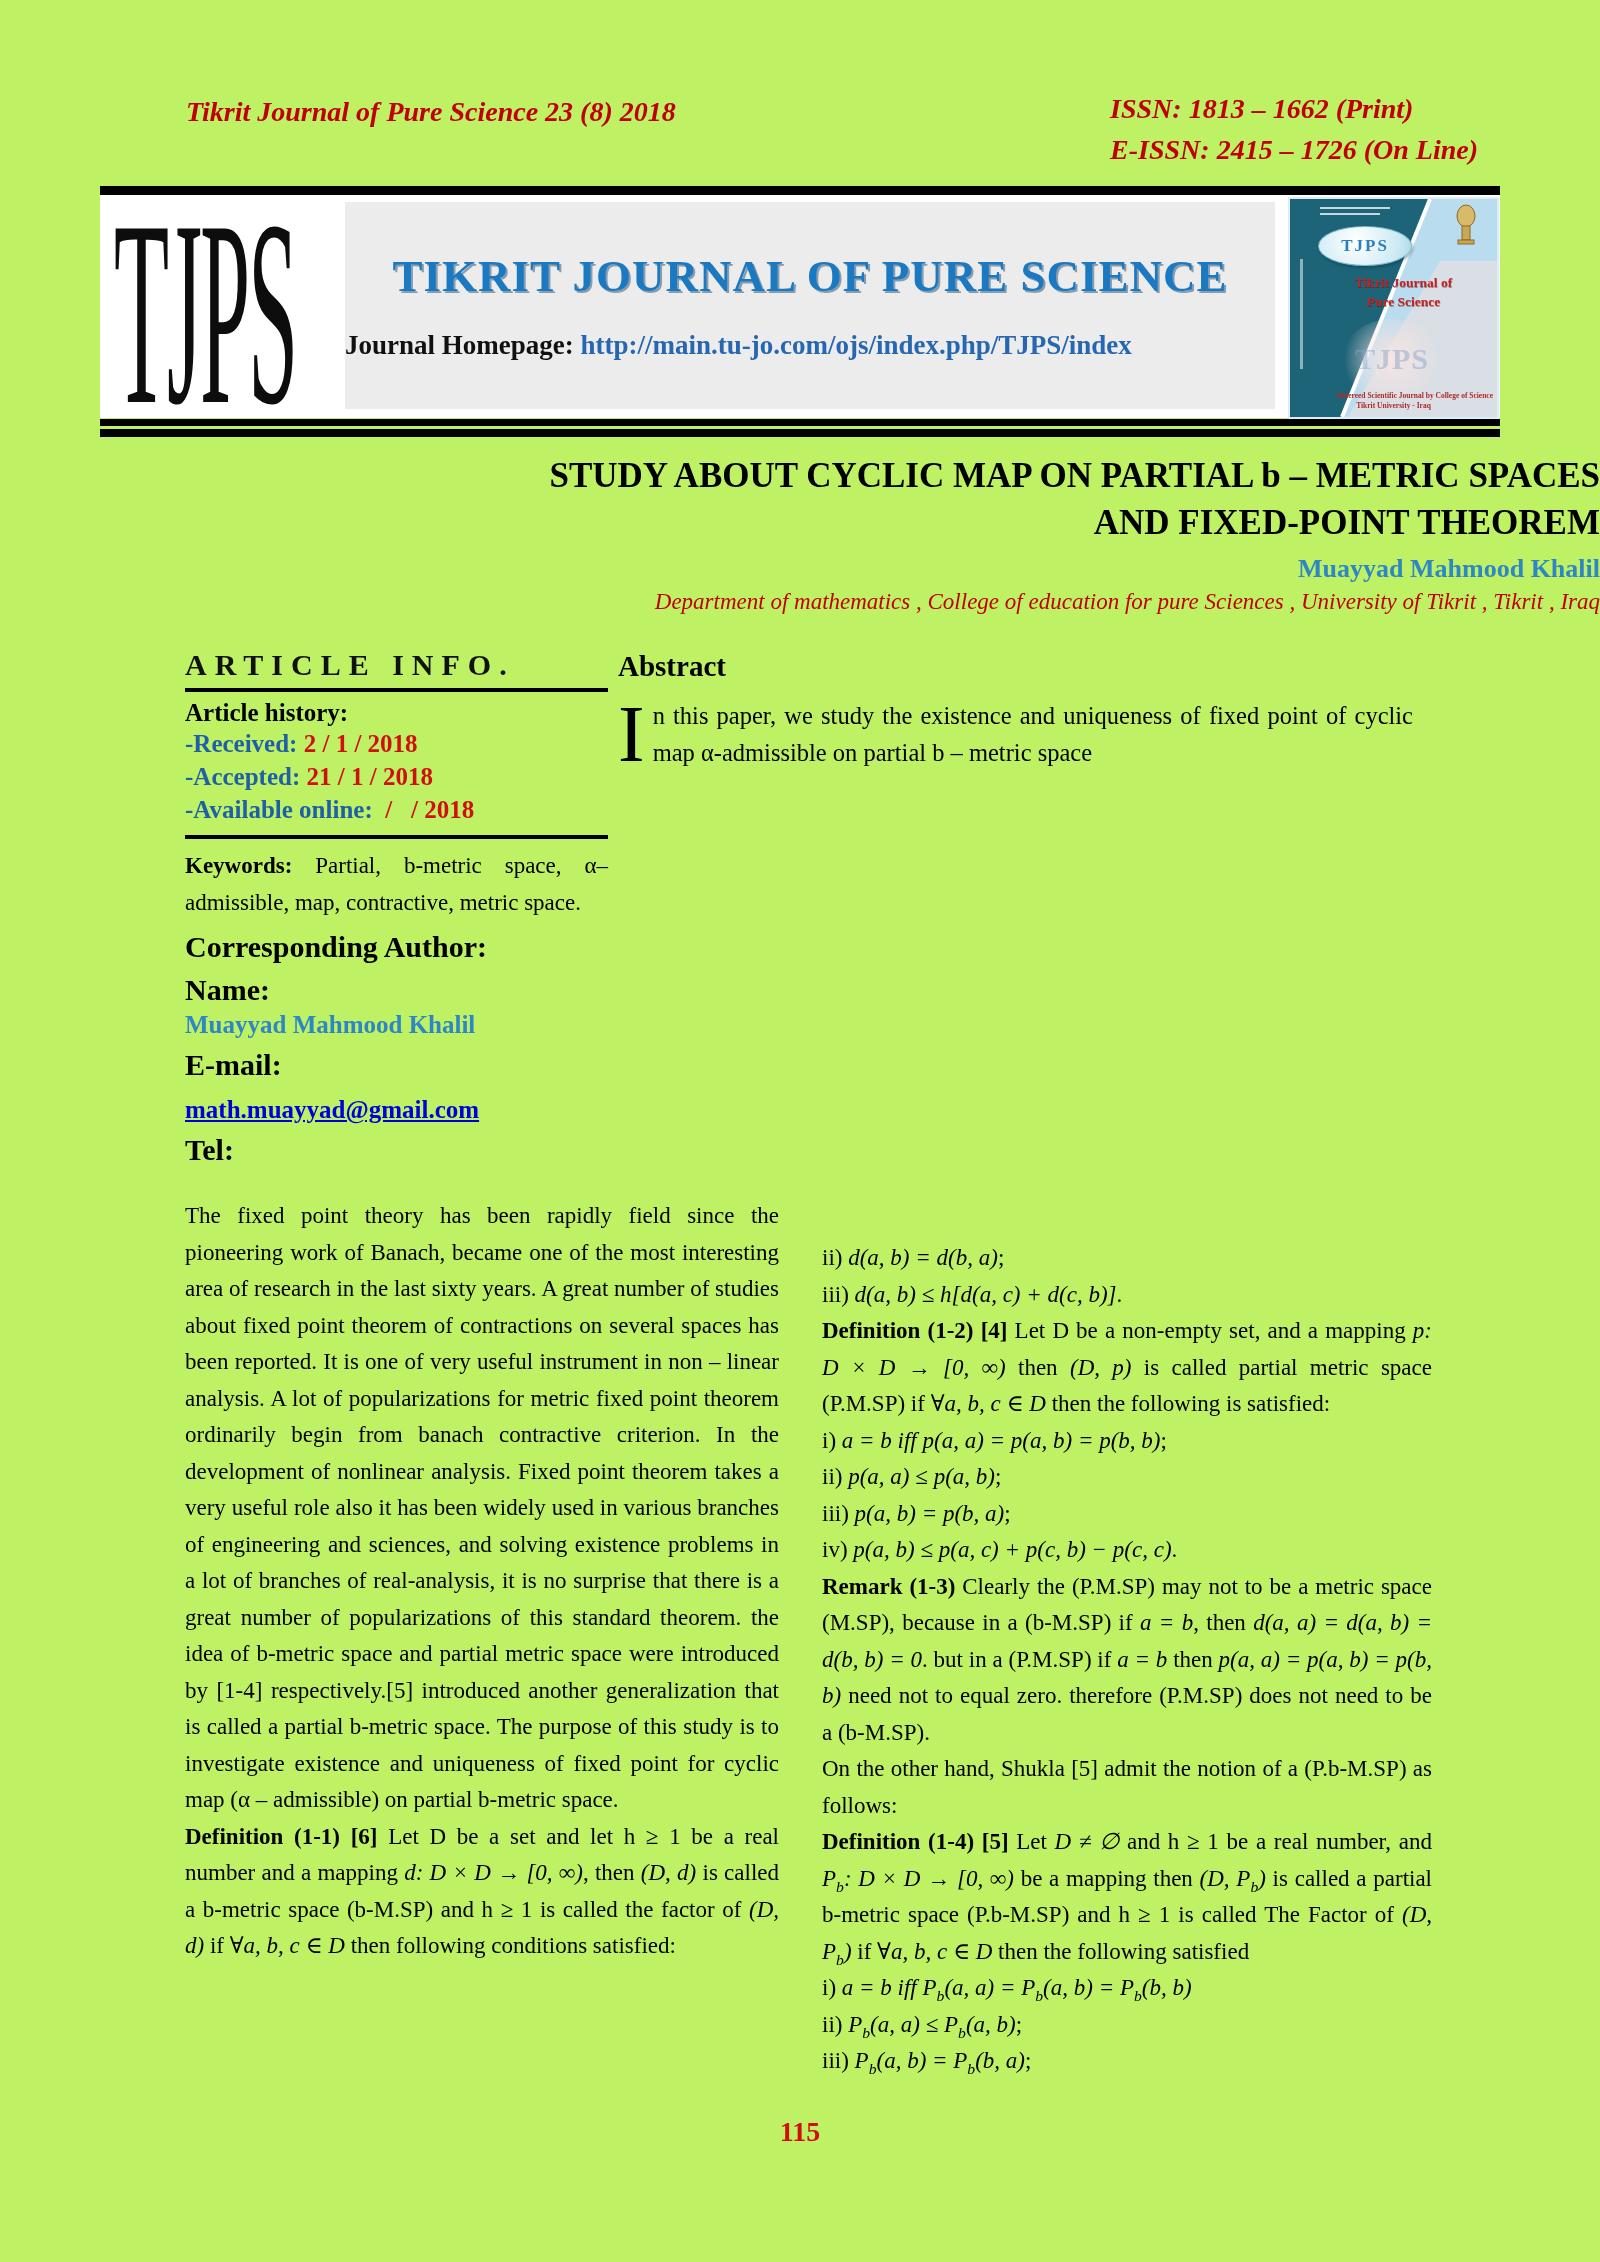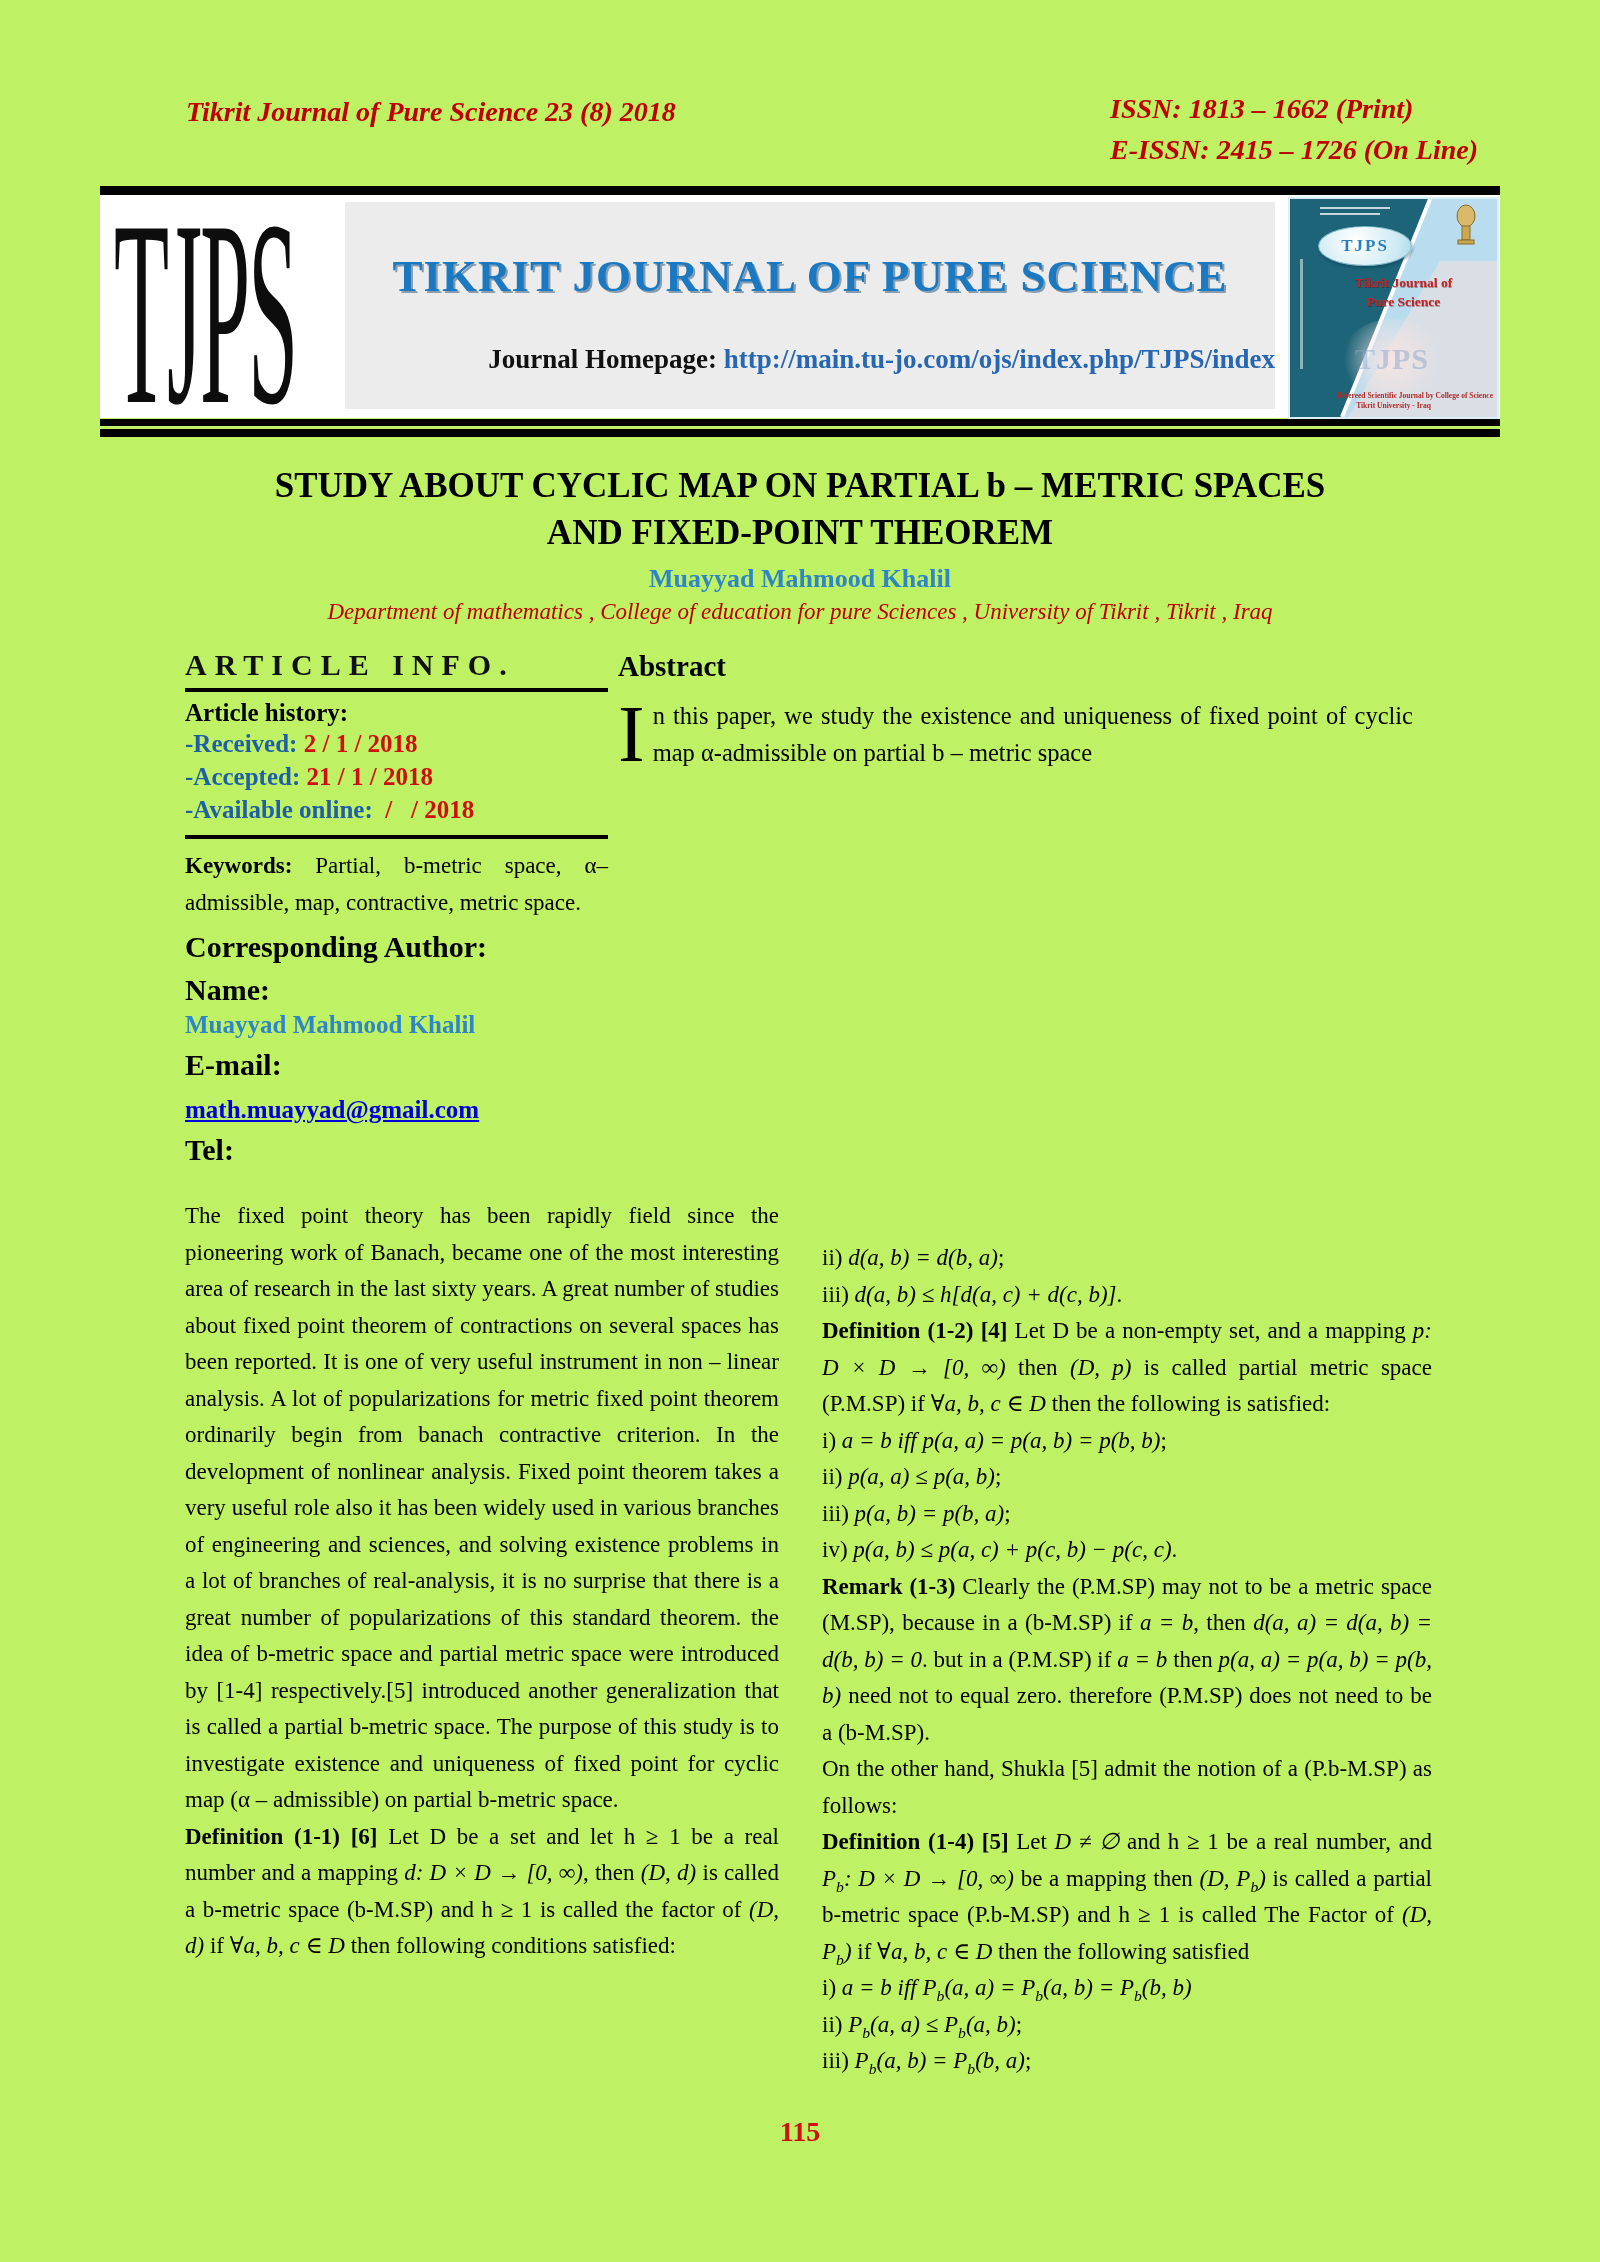--- a/index.html
+++ b/index.html
@@ -18,21 +18,21 @@
   .rule-bottom-b{position:absolute;left:100px;top:429px;width:1400px;height:8px;background:#000;}
 
   
   .banner{position:absolute;left:100px;top:195px;width:1400px;height:223px;background:#fff;}
   .tjps-logo{position:absolute;left:14px;top:-15px;font-size:265px;line-height:1;
              letter-spacing:-6px;color:#0d0d0d;transform:scale(0.34,1);transform-origin:left top;
              font-weight:500;white-space:nowrap;}
   .banner-panel{position:absolute;left:245px;top:7px;width:930px;height:207px;background:#ececec;}
   .banner-title{margin-top:48px;text-align:center;font-size:45px;font-weight:bold;
                 letter-spacing:1px;color:#1b79c2;text-shadow:2px 2px 0 rgba(13,61,102,0.45);}
-  .homepage-line{margin-top:42px;text-align:right;font-size:27px;font-weight:bold;color:#111;}
+  .homepage-line{margin-top:28px;text-align:left;font-size:27px;font-weight:bold;color:#111;}
   .hp-url{color:#2767b1;}
 
   
   .cover{position:absolute;left:1188px;top:2px;width:207px;height:218px;background:#badcef;
          border:2px solid #dceef7;box-sizing:content-box;}
   .cover-svg{position:absolute;left:0;top:0;width:207px;height:218px;}
   .cover-topline{position:absolute;height:2px;background:rgba(255,255,255,0.75);}
   .t1{left:30px;top:8px;width:70px;} .t2{left:30px;top:14px;width:60px;}
   .cover-sideline{position:absolute;left:10px;top:60px;width:3px;height:110px;background:rgba(255,255,255,0.5);}
   .cover-emblem{position:absolute;right:18px;top:5px;}
@@ -46,21 +46,21 @@
   .cover-title1{top:76px;} .cover-title2{top:95px;}
   .cover-ghost{position:absolute;left:52px;top:120px;width:100px;height:80px;border-radius:50%;
               background:radial-gradient(circle,#f6e4e2 0%,rgba(246,228,226,0) 75%);
               display:flex;align-items:center;justify-content:center;
               font-size:30px;font-weight:bold;color:rgba(140,165,205,0.5);letter-spacing:1px;}
   .cover-foot1,.cover-foot2{position:absolute;left:4px;right:4px;text-align:center;
               font-size:7.5px;font-weight:bold;color:#b02a2a;}
   .cover-foot1{bottom:17px;text-align:right;} .cover-foot2{bottom:7px;}
 
   
-  .title-block{position:absolute;left:0;top:462px;width:1600px;text-align:center;}
+  .title-block{position:absolute;left:0;top:452px;width:1600px;text-align:right;}
   .paper-title{font-size:35px;font-weight:bold;line-height:47px;color:#000;}
   .author{margin-top:8px;font-size:26px;font-weight:bold;color:#2e86c5;}
   .affiliation{margin-top:5px;font-size:23px;font-style:italic;color:#c00000;}
 
   
   .info-col{position:absolute;left:185px;top:648px;width:423px;}
   .info-heading{font-size:30px;font-weight:bold;letter-spacing:8px;color:#111;}
   .info-rule{height:4px;background:#000;margin-top:6px;}
   .info-rule2{height:4px;background:#000;margin-top:9px;}
   .history-label{font-size:25px;font-weight:bold;margin-top:7px;}

